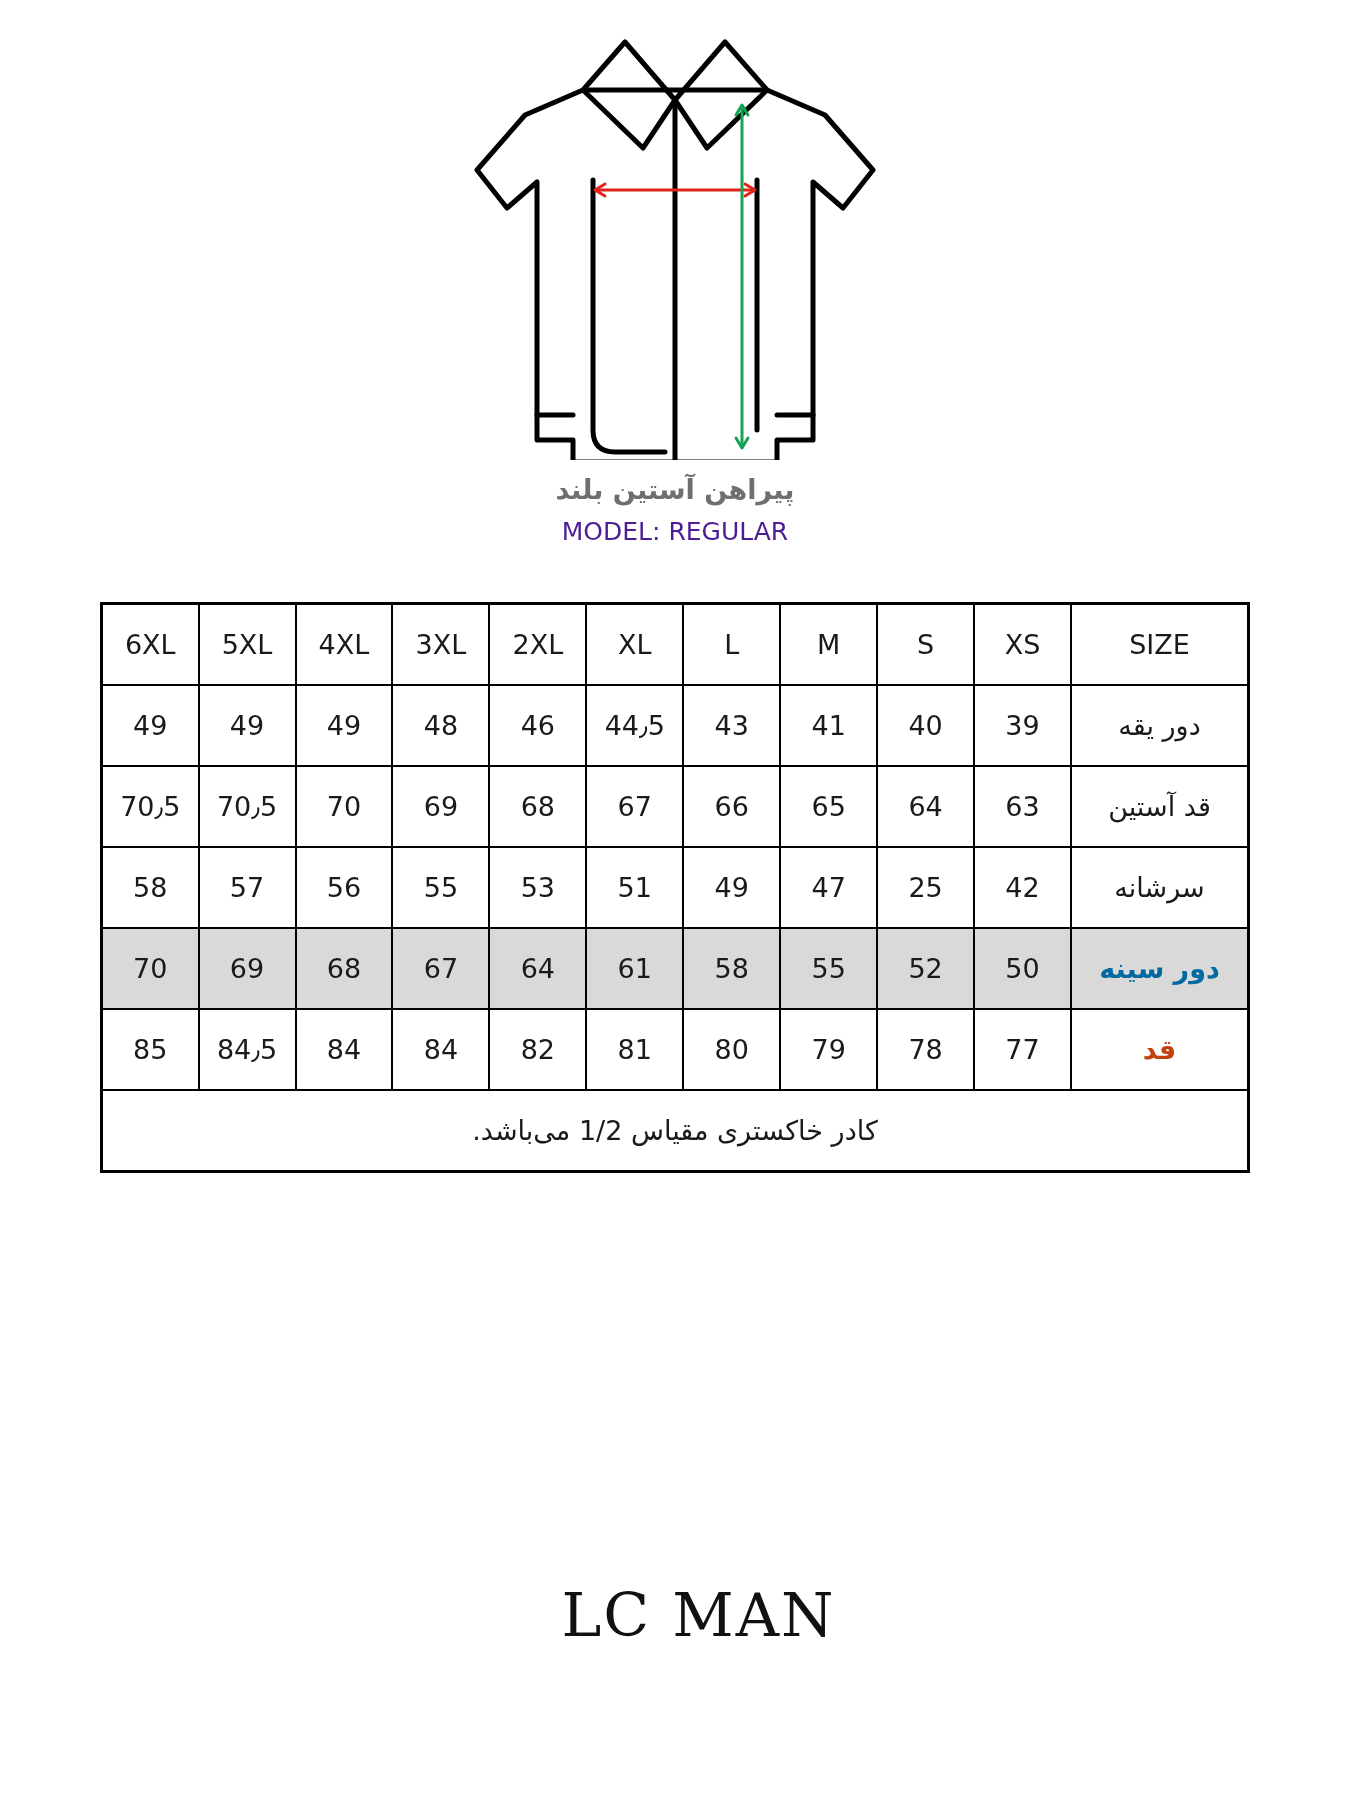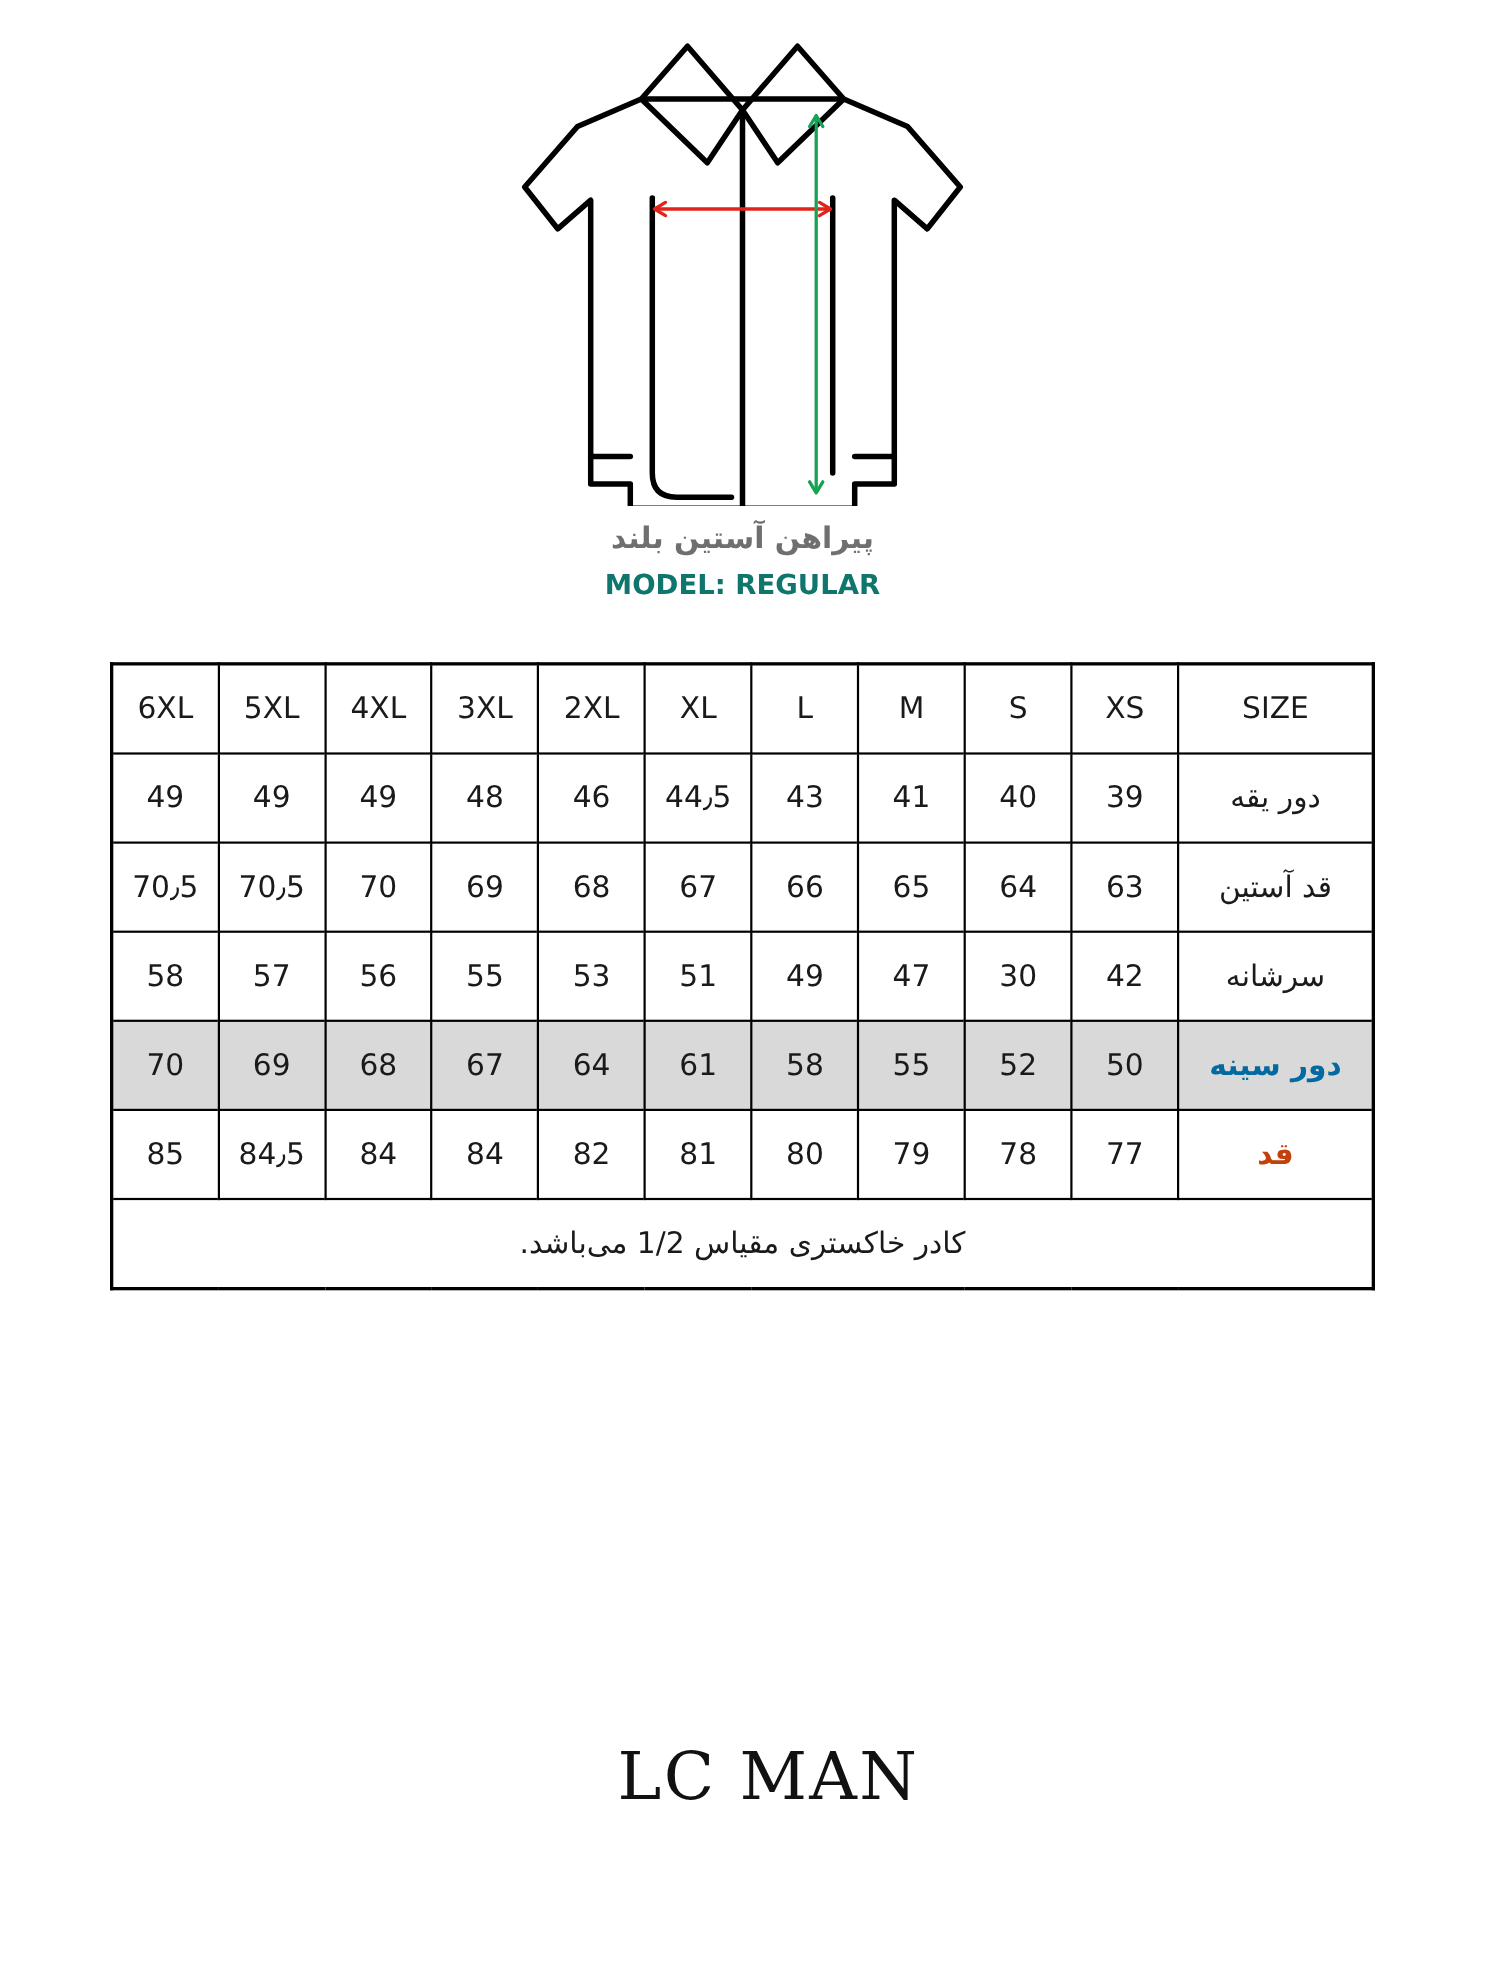--- a/index.html
+++ b/index.html
@@ -46,22 +46,22 @@
   .caption-fa {
     font-size: 27px;
     font-weight: bold;
     color: #6f6f6f;
     letter-spacing: 0px;
     direction: rtl;
   }
   .caption-model {
     margin-top: 12px;
     font-size: 25px;
-    font-weight: bold;
-    color: #0f766e;
+    font-weight: normal;
+    color: #4c1d95;
     direction: ltr;
   }
 
   
   .table-wrap {
     margin-top: 56px;
     width: 1150px;
   }
   table.size-table {
     border-collapse: collapse;
@@ -220,21 +220,21 @@
           <td>68</td>
           <td>69</td>
           <td>70</td>
           <td>70٫5</td>
           <td>70٫5</td>
         </tr>
 
         <tr class="row-shoulder">
           <td class="label-cell">سرشانه</td>
           <td>42</td>
-          <td>30</td>
+          <td>25</td>
           <td>47</td>
           <td>49</td>
           <td>51</td>
           <td>53</td>
           <td>55</td>
           <td>56</td>
           <td>57</td>
           <td>58</td>
         </tr>
 

